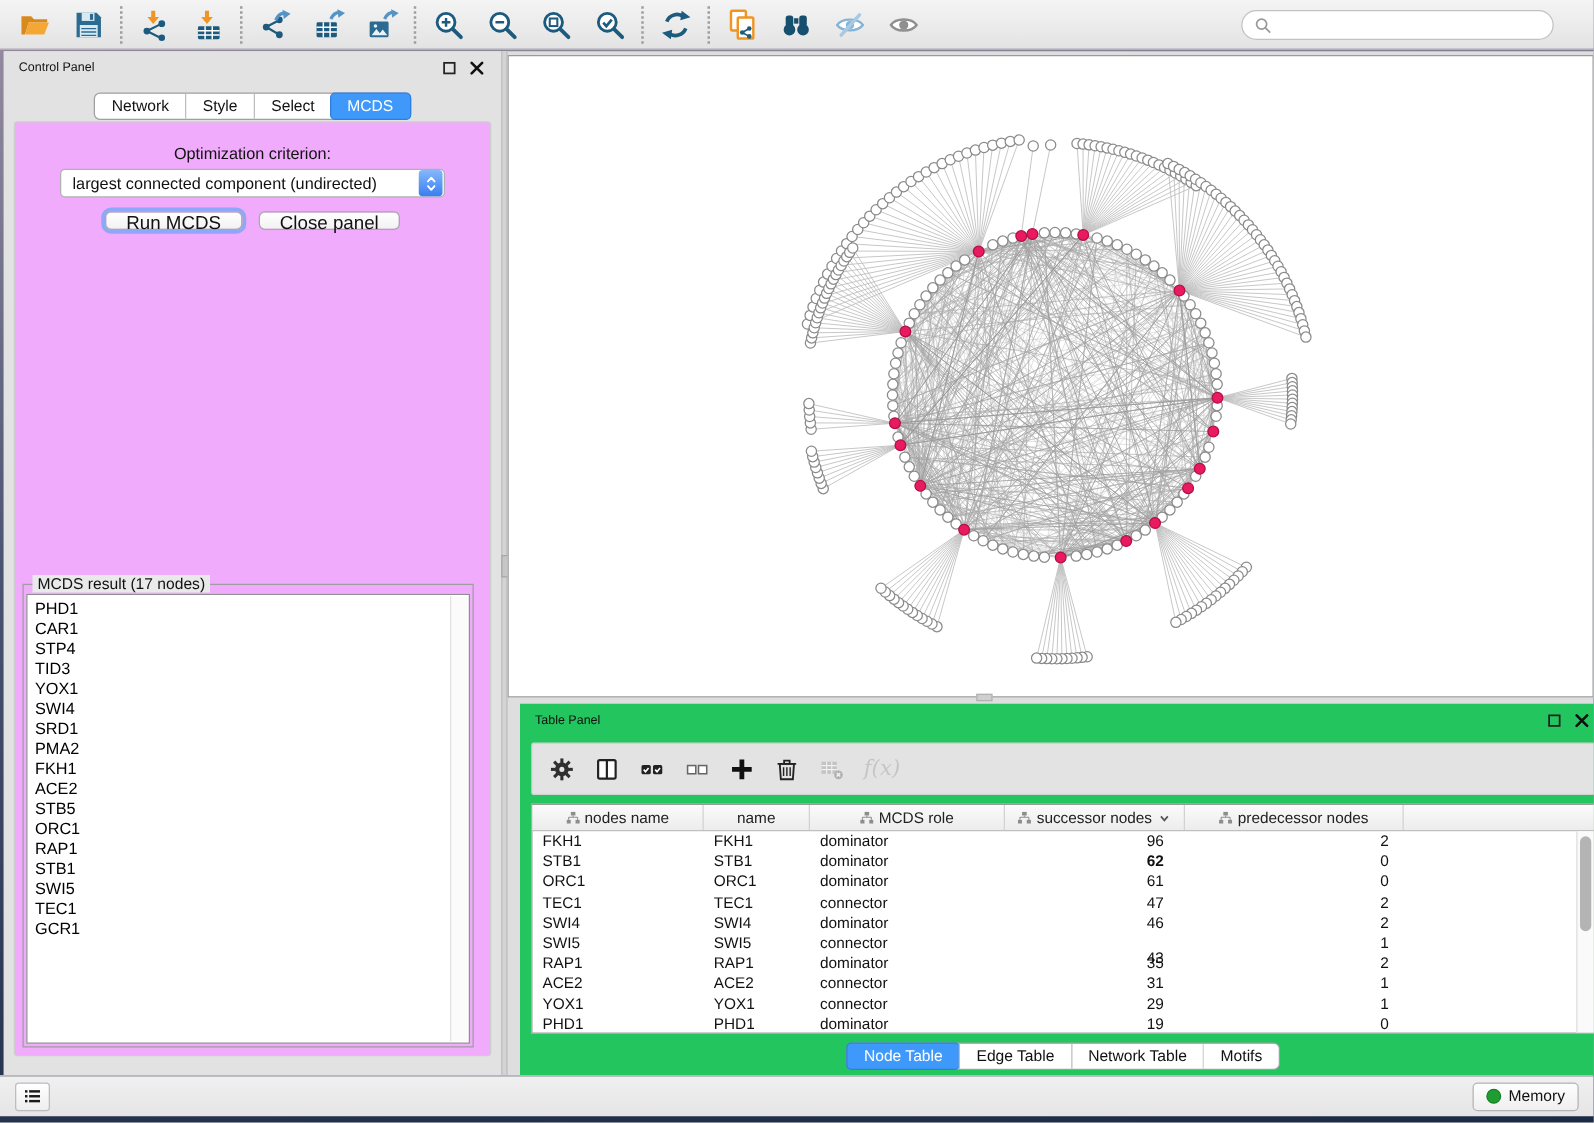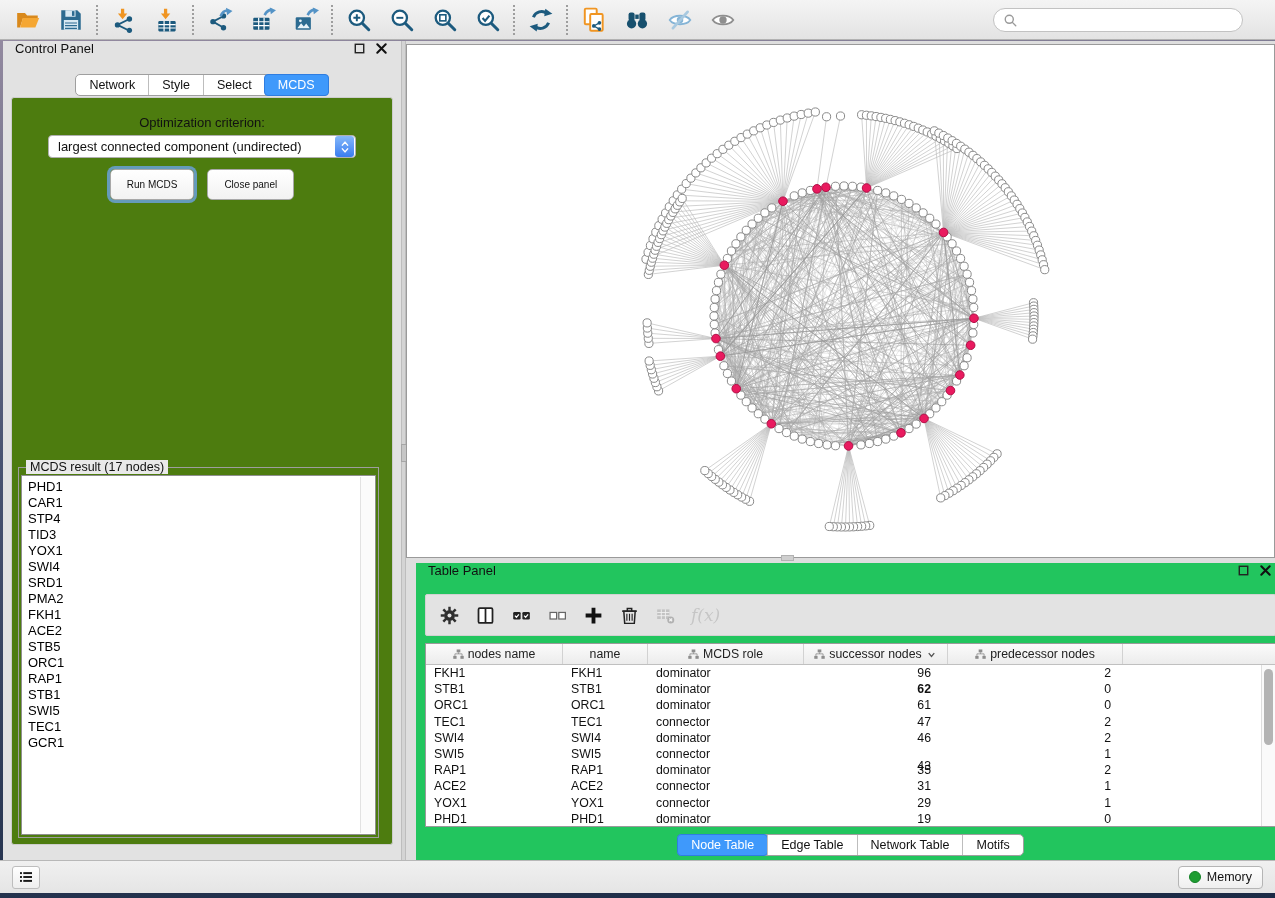--- a/index.html
+++ b/index.html
@@ -21,41 +21,41 @@
                border:1px solid #c2c2c2;border-radius:12px;background:#fff;
                display:flex;align-items:center;gap:4px;padding:0 9px}
   #search-wrap svg{width:15px;height:15px;flex:none}
   #search-input{border:none;outline:none;flex:1;min-width:0;font:12.5px "Liberation Sans",sans-serif;background:transparent}
 
   
   #workspace{position:absolute;left:3px;top:41px;width:1272px;height:819px;background:#dedede}
 
   
   #control-panel{position:absolute;left:0;top:0;width:398px;height:819px;background:#e2e2e2}
-  .panel-head{height:26px;display:flex;align-items:flex-start;padding:0 12px;font-size:13px;color:#111}
+  .panel-head{height:26px;display:flex;align-items:center;padding:0 12px;font-size:10px;color:#111}
   .win-btns{margin-left:auto;display:flex;gap:7px;align-items:center}
   .win-btn{width:15px;height:15px;display:inline-flex}
   .win-btn svg{width:15px;height:15px}
   #cp-tabs-row{position:absolute;left:0;right:0;top:33px;text-align:center}
   .seg{display:inline-flex;background:#fff;border:1px solid #9f9f9f;border-radius:5px}
   .seg-item{padding:2px 13px;font-size:12.5px;line-height:16px;color:#111;border-left:1px solid #bdbdbd;white-space:nowrap}
   .seg-item:first-child{border-left:none;border-radius:4px 0 0 4px}
   .seg-item:last-child{border-radius:0 4px 4px 0}
   .seg-item.active{background:#3f99fb;color:#fff;border:1px solid #2f7de0;border-radius:4px;margin:-1px}
-  #cp-body{position:absolute;left:8px;right:8px;top:56px;bottom:15px;background:#4d7c0f;
+  #cp-body{position:absolute;left:8px;right:8px;top:56px;bottom:15px;background:#f0abfc;
            border:1px solid #cdcdcd;border-radius:3px}
   #opt-label{position:absolute;top:17px;left:0;right:0;text-align:center;font-size:13px;color:#111}
   #criterion-select{position:absolute;left:36px;right:36px;top:37px;height:23px;box-sizing:border-box;
                     display:flex;align-items:center;background:#fff;border:1px solid #b0b0b0;border-radius:4px;
                     padding-left:9px;font-size:13px;color:#111}
   .stepper{margin-left:auto;margin-right:1px;width:19px;height:21px;border-radius:3px;flex:none;
            background:linear-gradient(#85b8fa,#3a7df0);display:flex;align-items:center;justify-content:center}
   .stepper svg{width:12px;height:18px}
   #cp-buttons{position:absolute;top:71px;left:0;right:0;display:flex;justify-content:center;gap:13px}
-  .cp-btn{height:31px;padding:0 16px;font-size:10px;color:#111;background:linear-gradient(#ffffff,#f2f2f2);
+  .cp-btn{height:15px;padding:0 16px;font-size:15px;color:#111;background:linear-gradient(#ffffff,#f2f2f2);
           border:1px solid #a8a8a8;border-radius:5px}
   #run-btn{box-shadow:0 0 0 3px rgba(110,165,244,.75)}
   #result-group{position:absolute;left:6px;right:13px;top:369px;bottom:6px;border:1px solid #9e9e9e}
   #result-legend{position:absolute;top:-8px;left:7px;background:#e9e9e9;padding:0 4px;font-size:12.5px;color:#111}
   #result-list{position:absolute;left:2px;right:2px;top:7px;bottom:2px;background:#fff;border:1px solid #8f8f8f;overflow:hidden}
   .list-item{font-size:13px;line-height:16px;padding-left:6px;color:#000}
   #result-list .pad-top{height:3px}
   #result-scroll{position:absolute;right:1px;top:1px;bottom:1px;width:13px;background:#fbfbfb;border-left:1px solid #e2e2e2}
 
   

